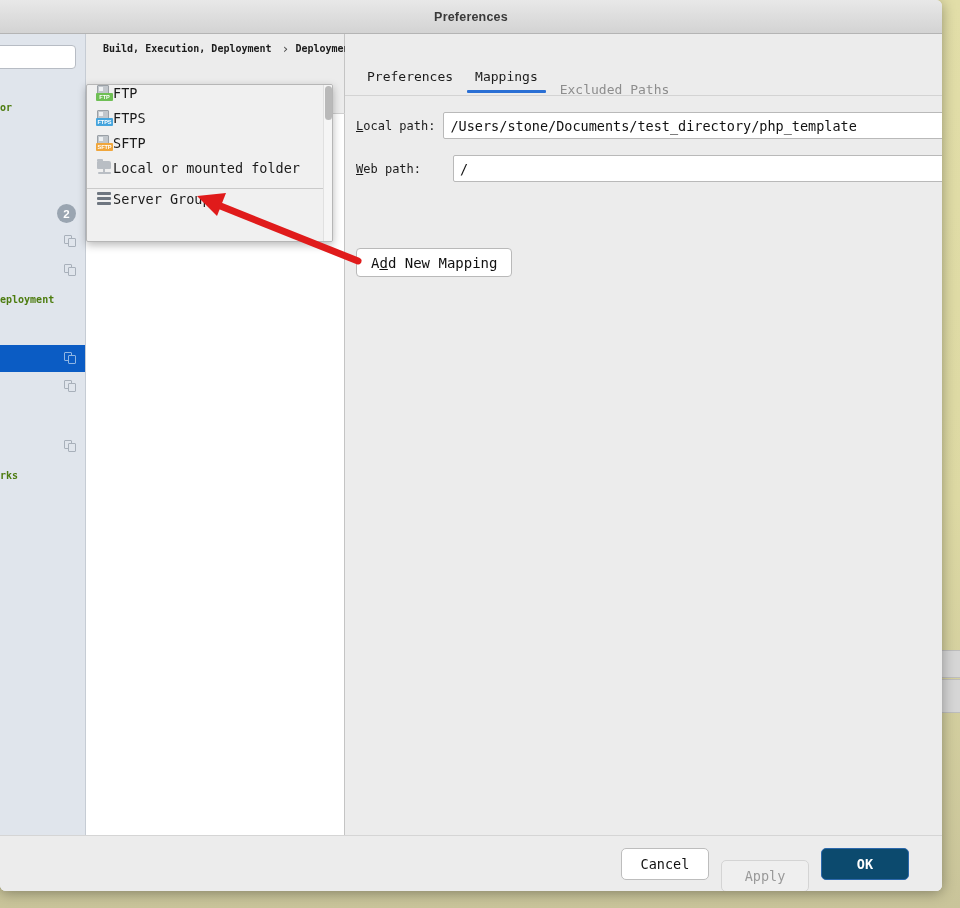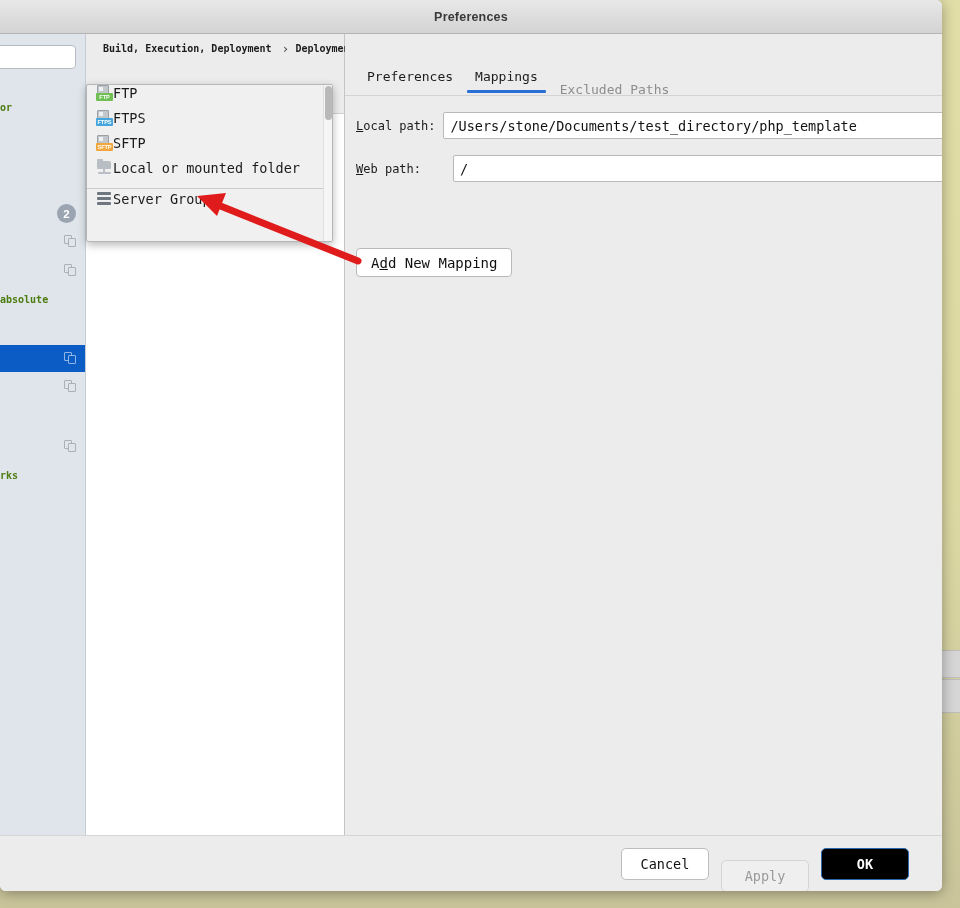--- a/index.html
+++ b/index.html
@@ -301,21 +301,21 @@
     display: flex; align-items: center; justify-content: flex-end;
     padding-right: 33px; gap: 12px;
   }
   .fbtn {
     height: 32px; min-width: 88px; padding: 0 18px;
     border-radius: 5px; display: flex; align-items: center; justify-content: center;
     font-size: 13.5px; font-family: "DejaVu Sans Mono", monospace;
   }
   .fbtn.white { background: #fff; border: 1px solid #bdbdbd; color: #111; }
   .fbtn.disabled { background: #efefef; border: 1px solid #d4d4d4; color: #9a9a9a; margin-top: 24px; }
-  .fbtn.primary { background: #000000; border: 1px solid #2c68ab; color: #fff; font-weight: 700; }
+  .fbtn.primary { background: #0c4a6e; border: 1px solid #2c68ab; color: #fff; font-weight: 700; }
 
   
   #arrow { position: absolute; inset: 0; pointer-events: none; z-index: 90; }
 </style>
 </head>
 <body>
 
 <div id="desktop">
   <div class="bg-panel" id="bg-panel-a"></div>
   <div class="bg-panel" id="bg-panel-b"></div>
@@ -348,21 +348,21 @@
       </div>
 
       <div class="tree-row" style="top:223px">
         <span class="copy-icon" style="top:7px">
             <i></i>
             <b></b>
           </span>
       </div>
 
       <div class="tree-row" style="top:252px">
-        <span class="lbl">absolute</span>
+        <span class="lbl">eployment</span>
       </div>
 
       <div class="tree-row sel" style="top:311px">
         <span class="copy-icon" style="top:7px">
             <i></i>
             <b></b>
           </span>
       </div>
 
       <div class="tree-row" style="top:339px">

